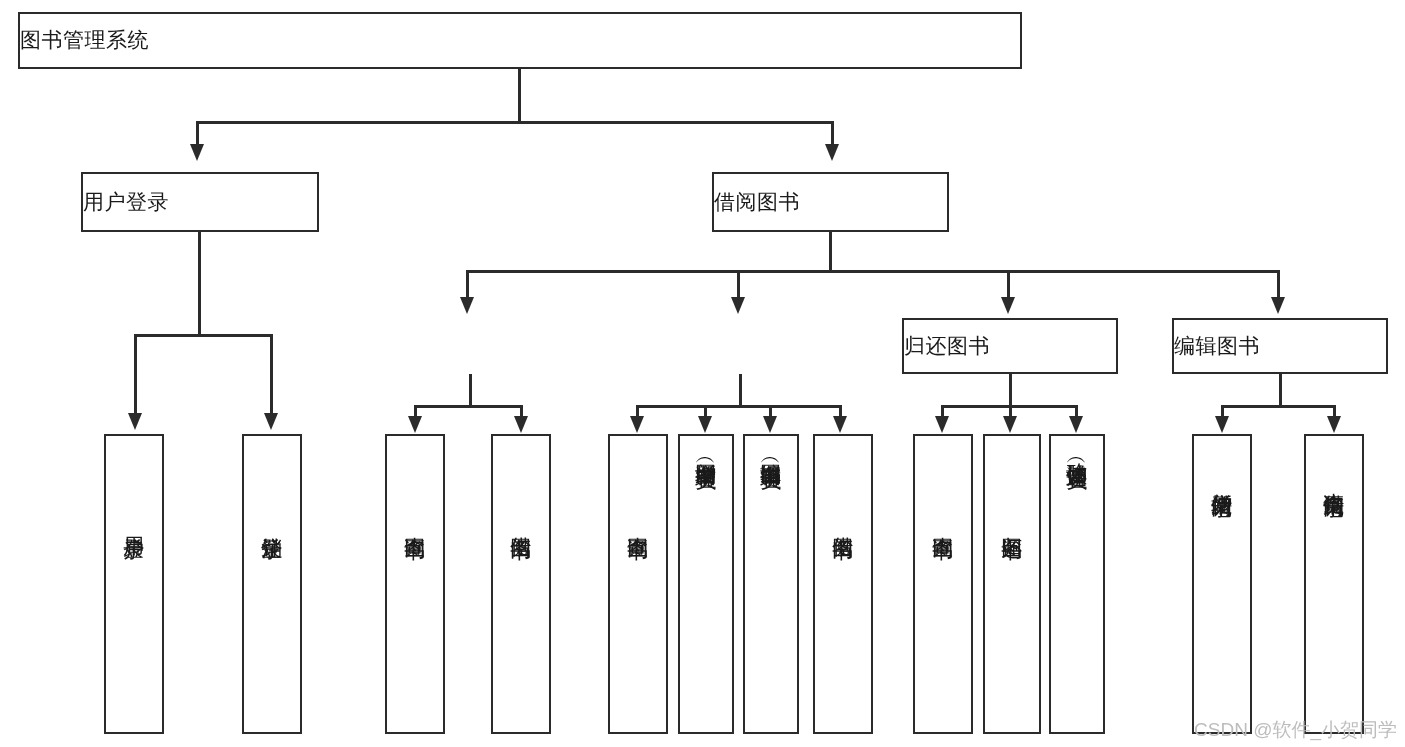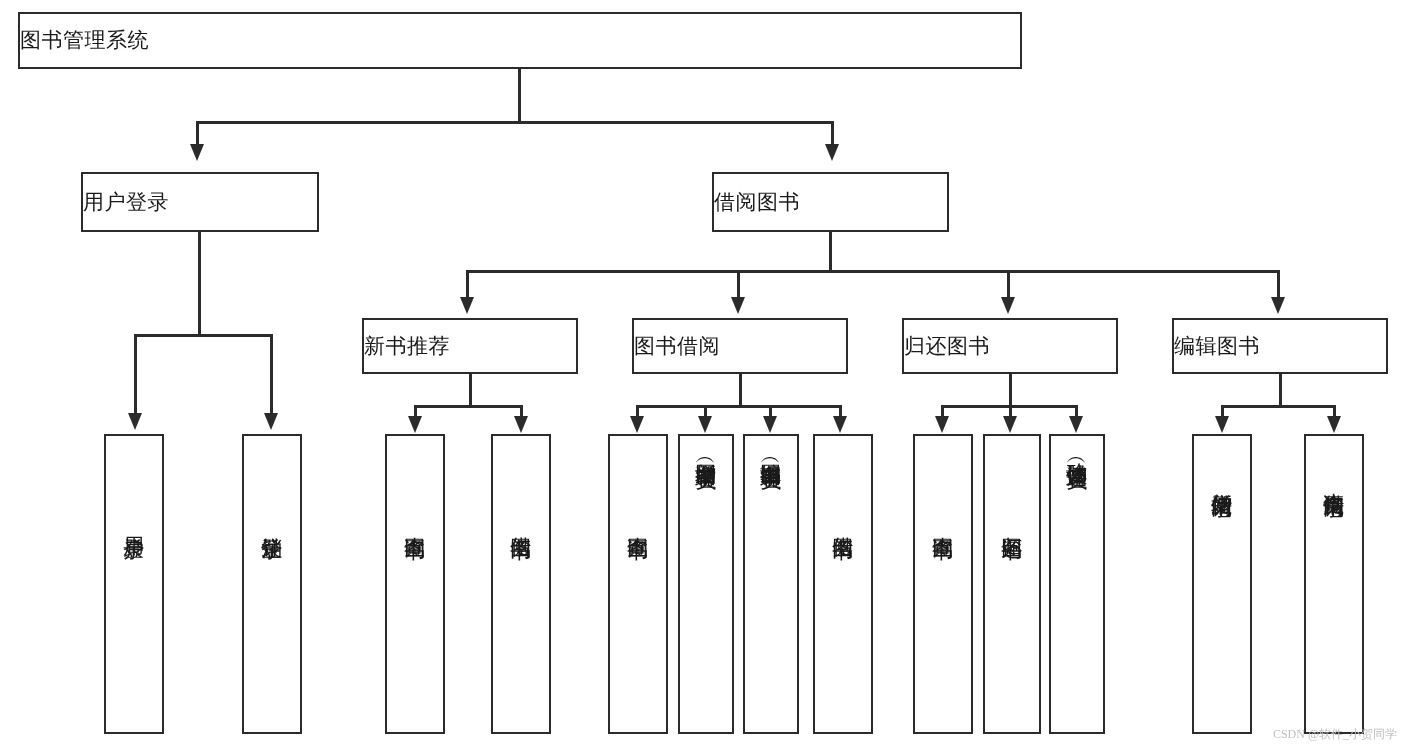--- a/index.html
+++ b/index.html
@@ -73,25 +73,25 @@
     border-left: 7px solid transparent;
     border-right: 7px solid transparent;
     border-top: 17px solid #2b2b2b;
   }
 
   
   #watermark {
     position: absolute;
     right: 8px;
     bottom: 4px;
-    font-size: 12px;
+    font-size: 19px;
     color: #bdbdbd;
     white-space: nowrap;
     user-select: none;
-    font-family: Liberation Serif, serif;
+    font-family: Liberation Sans, sans-serif;
   }
 </style>
 </head>
 <body>
 
 <div id="canvas">
 
   <div class="node horiz" style="left:18px; top:12px; width:1004px; height:57px;">
     <span class="label">图书管理系统</span>
   </div>
@@ -129,26 +129,20 @@
 
   <div class="edge v" style="left:737px; top:270px; width:3px; height:30px;"></div>
   <div class="arrow" style="left:731px; top:297px;"></div>
 
   <div class="edge v" style="left:1007px; top:270px; width:3px; height:30px;"></div>
   <div class="arrow" style="left:1001px; top:297px;"></div>
 
   <div class="edge v" style="left:1277px; top:270px; width:3px; height:30px;"></div>
   <div class="arrow" style="left:1271px; top:297px;"></div>
 
-  <div class="node horiz" style="left:362px; top:318px; width:216px; height:56px;">
-    <span class="label">新书推荐</span>
-  </div>
-  <div class="node horiz" style="left:632px; top:318px; width:216px; height:56px;">
-    <span class="label">图书借阅</span>
-  </div>
   <div class="node horiz" style="left:902px; top:318px; width:216px; height:56px;">
     <span class="label">归还图书</span>
   </div>
   <div class="node horiz" style="left:1172px; top:318px; width:216px; height:56px;">
     <span class="label">编辑图书</span>
   </div>
 
   <div class="edge v" style="left:469px; top:374px; width:3px; height:33px;"></div>
   <div class="edge h" style="left:414px; top:405px; width:109px; height:3px;"></div>
   <div class="edge v" style="left:414px; top:405px; width:3px; height:14px;"></div>

